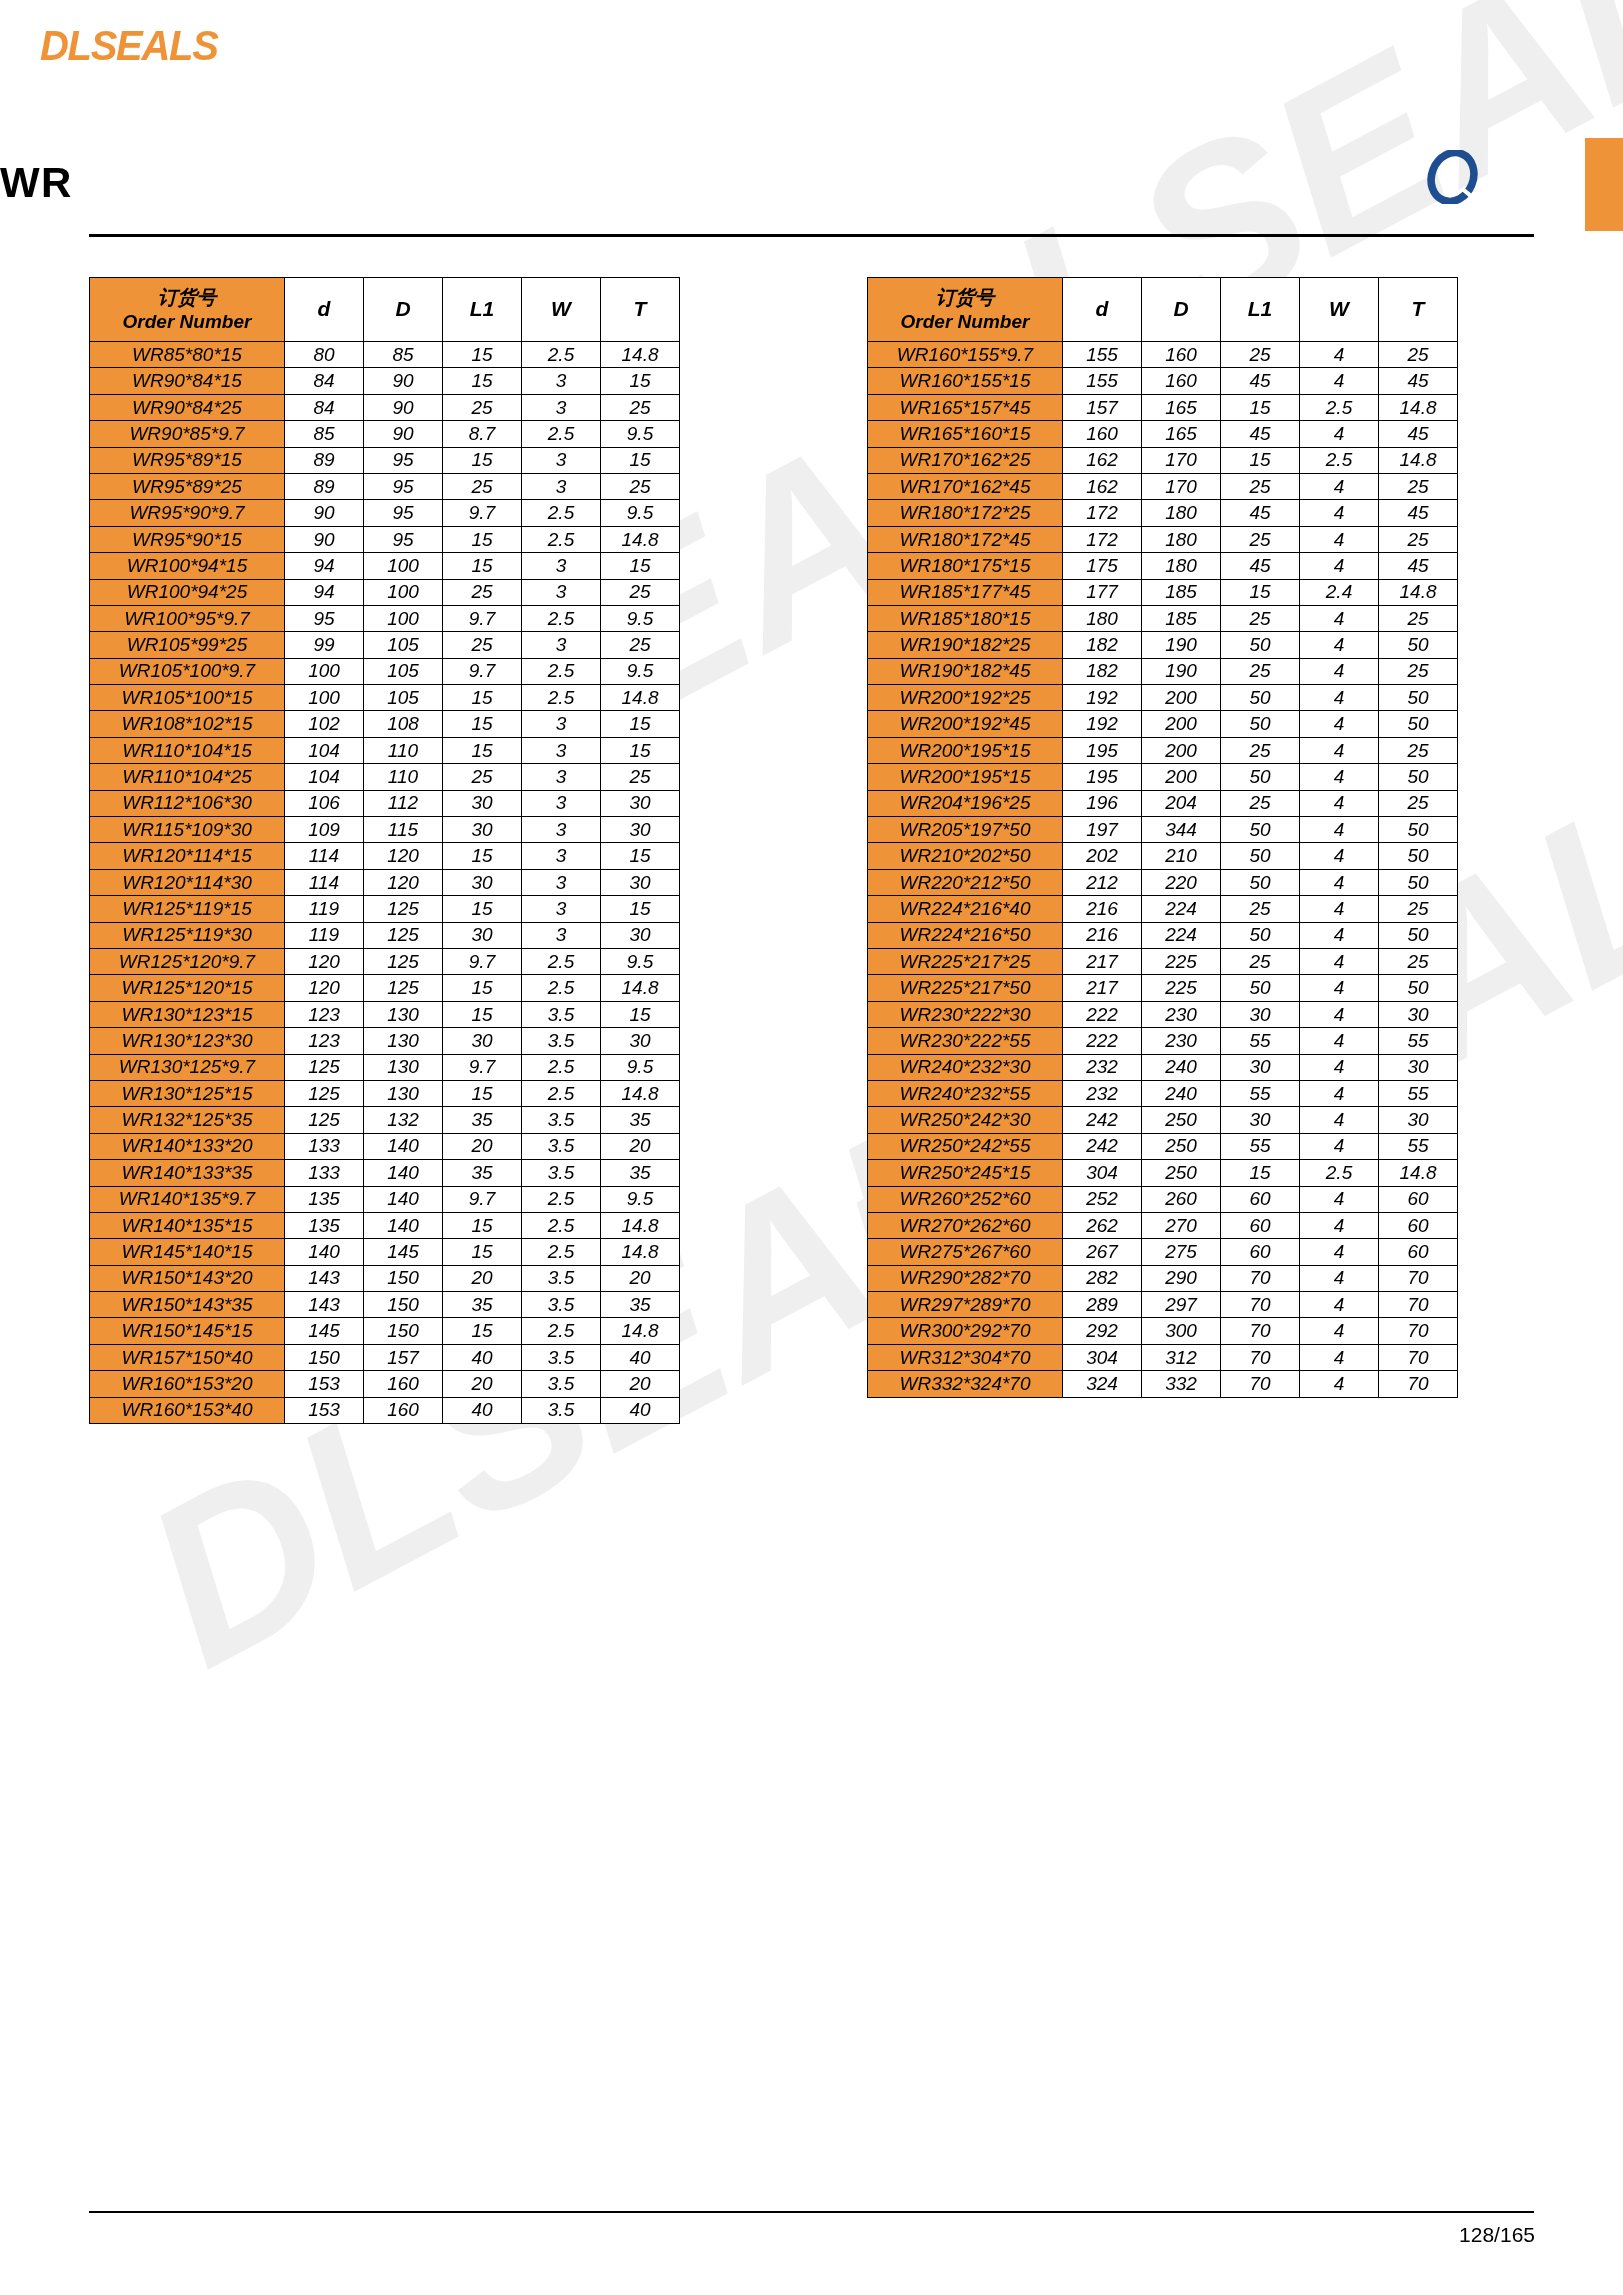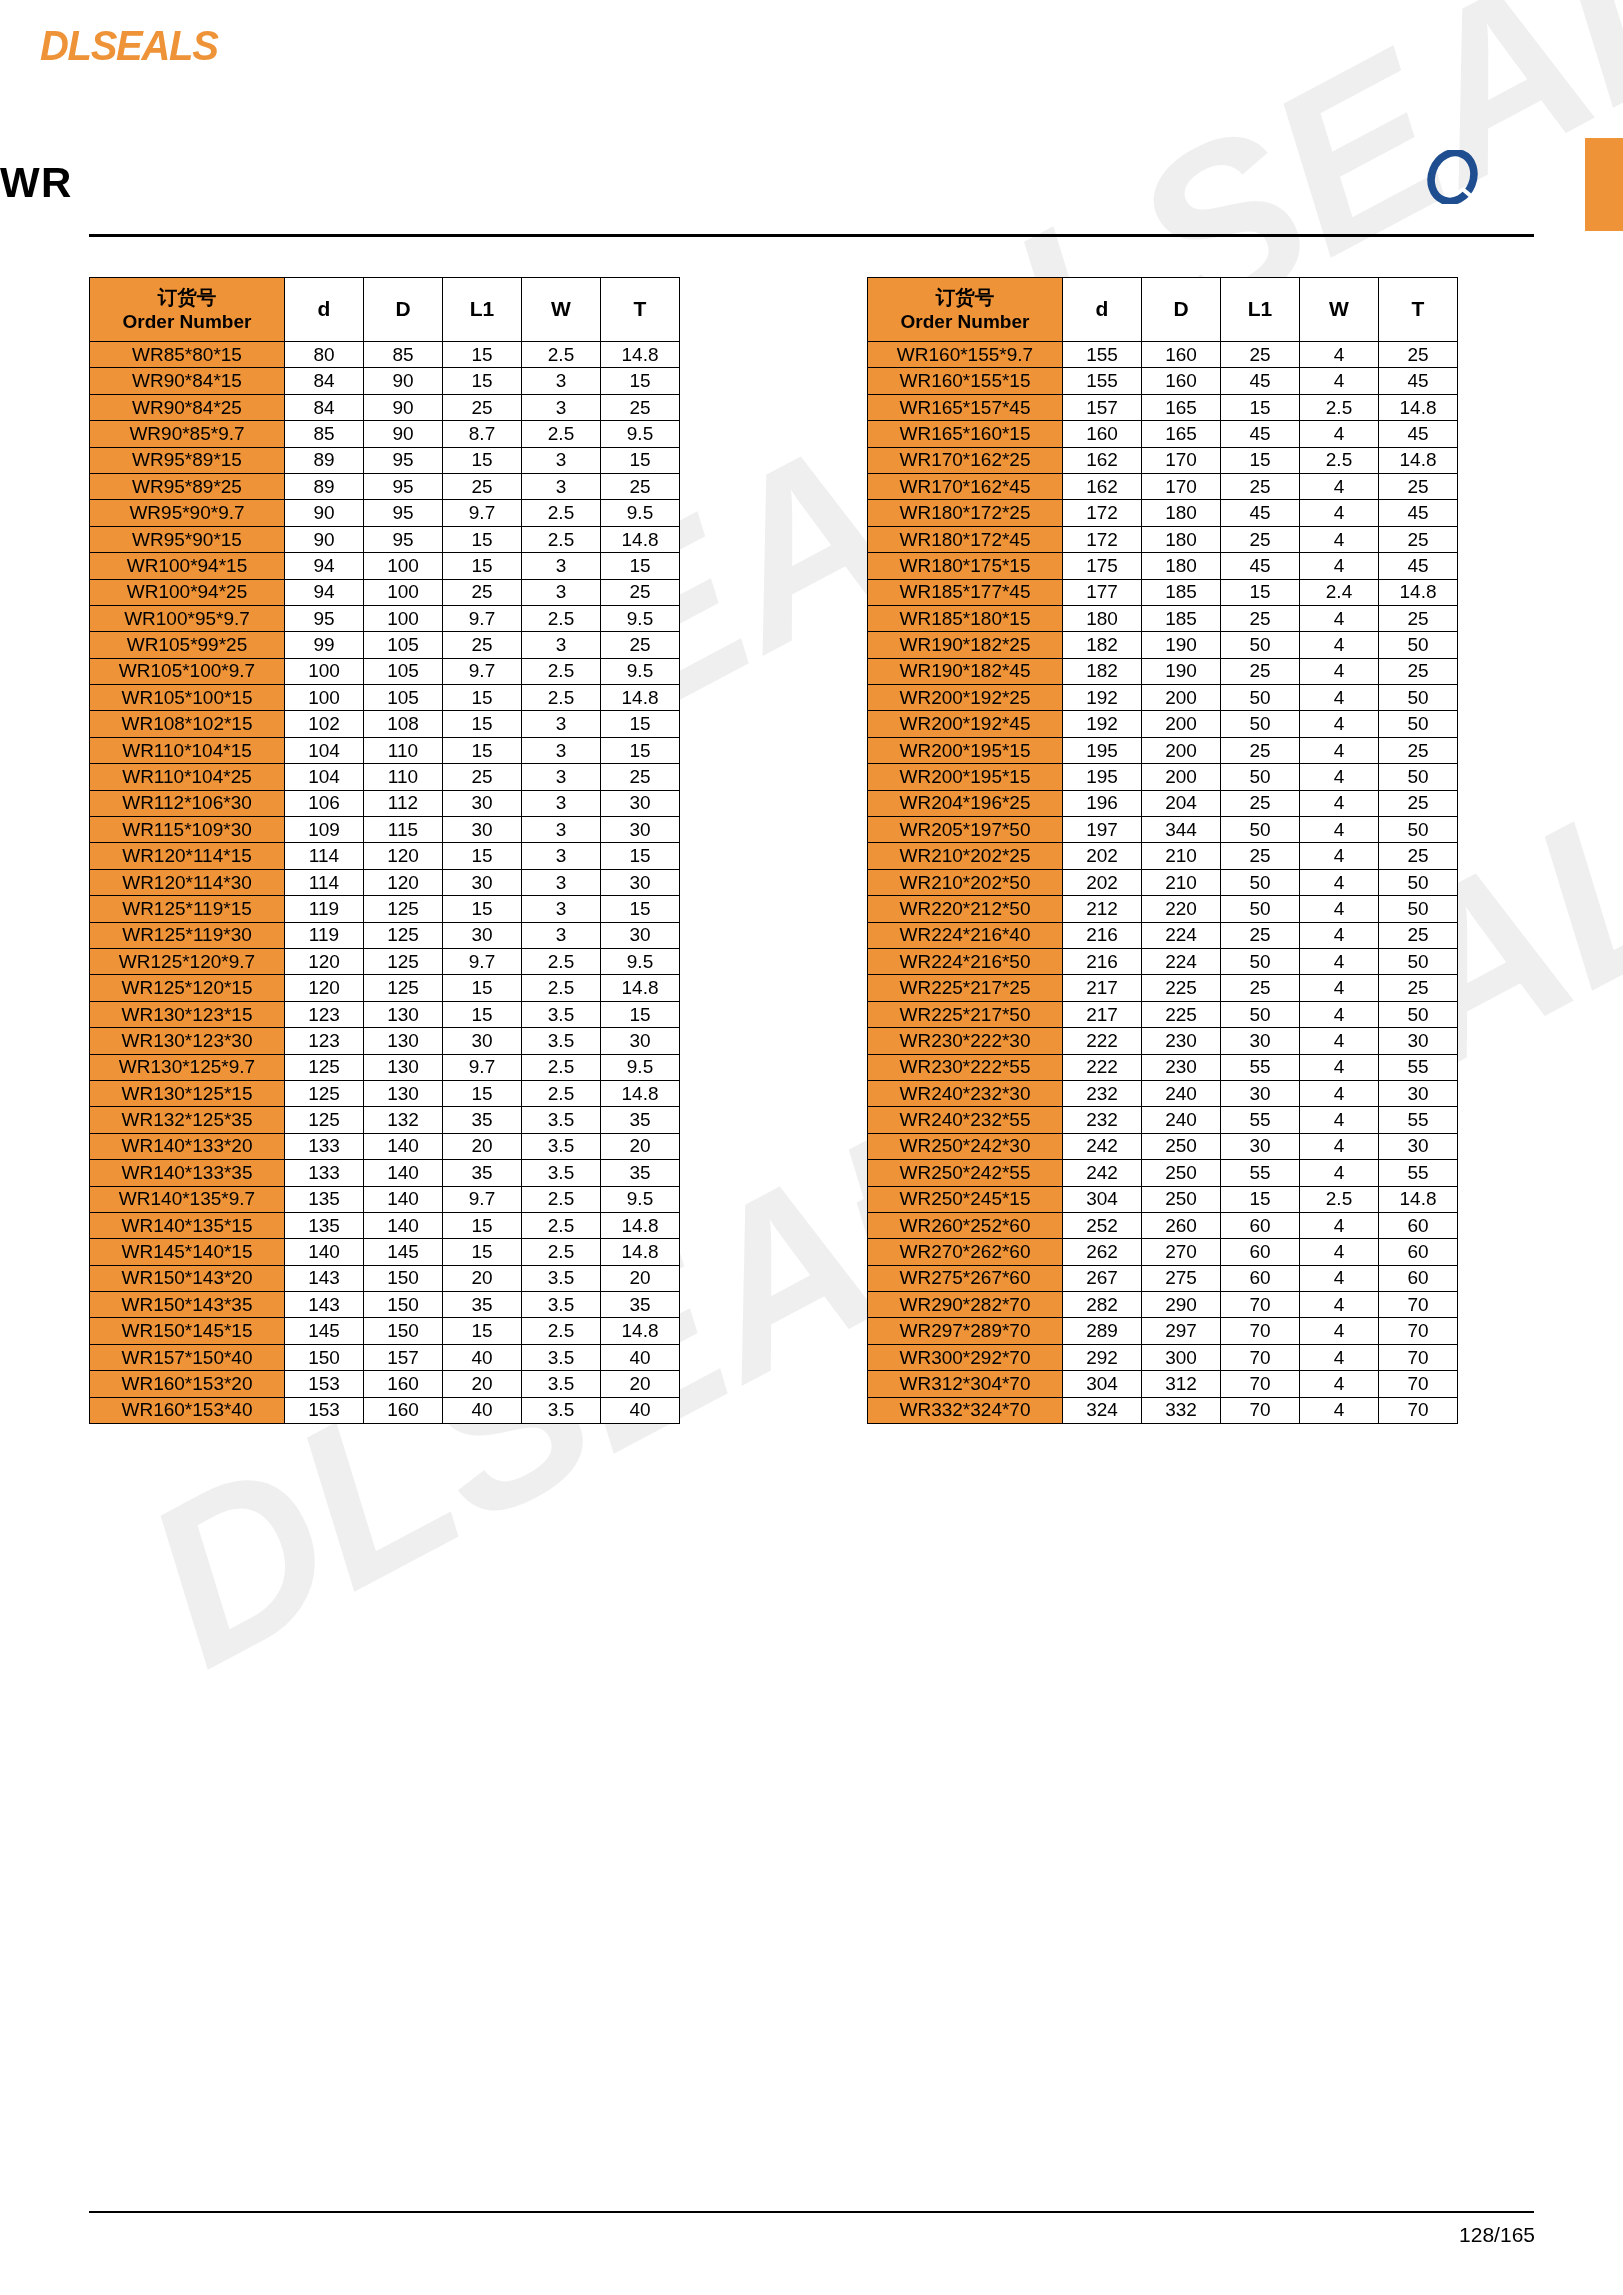--- a/index.html
+++ b/index.html
@@ -94,20 +94,21 @@
     width: 39px;
     height: 93px;
     background: #EE9337;
     z-index: 3;
   }
 
   
   .tbl-wrap {
     position: absolute;
     z-index: 2;
+    font-style: italic;
   }
   #left-table-wrap  { left: 89px;  top: 277px; }
   #right-table-wrap { left: 867px; top: 277px; }
 
   table.spec {
     border-collapse: collapse;
     background: transparent;
     font-family: "Liberation Sans", sans-serif;
   }
   table.spec th, table.spec td {
@@ -690,28 +691,20 @@
         </tr>
         <tr>
           <td class="col-on">WR205*197*50</td>
           <td class="num">197</td>
           <td class="num">344</td>
           <td class="num">50</td>
           <td class="num">4</td>
           <td class="num">50</td>
         </tr>
         <tr>
-          <td class="col-on">WR210*202*25</td>
-          <td class="num">202</td>
-          <td class="num">210</td>
-          <td class="num">25</td>
-          <td class="num">4</td>
-          <td class="num">25</td>
-        </tr>
-        <tr>
           <td class="col-on">WR210*202*50</td>
           <td class="num">202</td>
           <td class="num">210</td>
           <td class="num">50</td>
           <td class="num">4</td>
           <td class="num">50</td>
         </tr>
         <tr>
           <td class="col-on">WR220*212*50</td>
           <td class="num">212</td>

